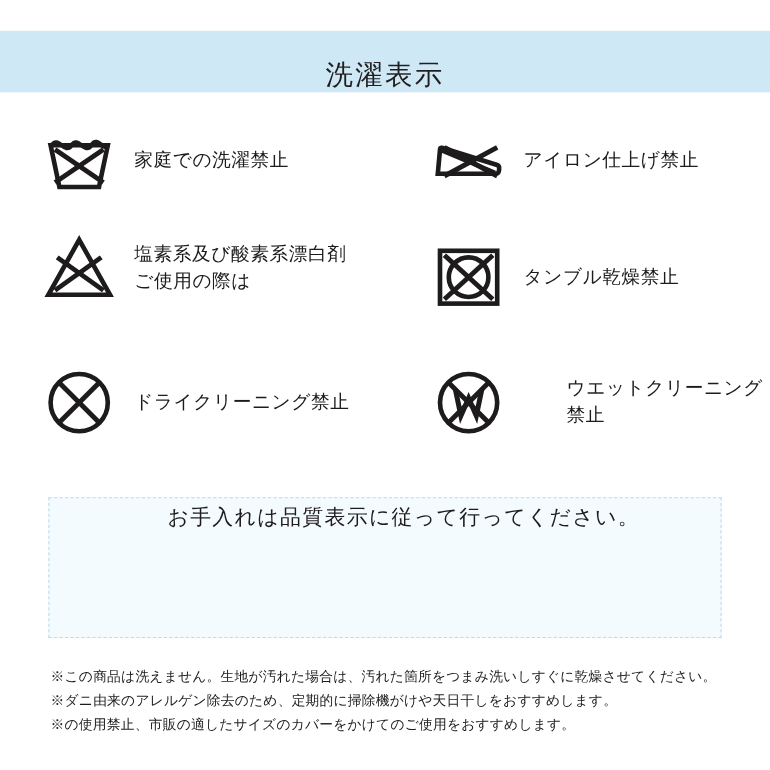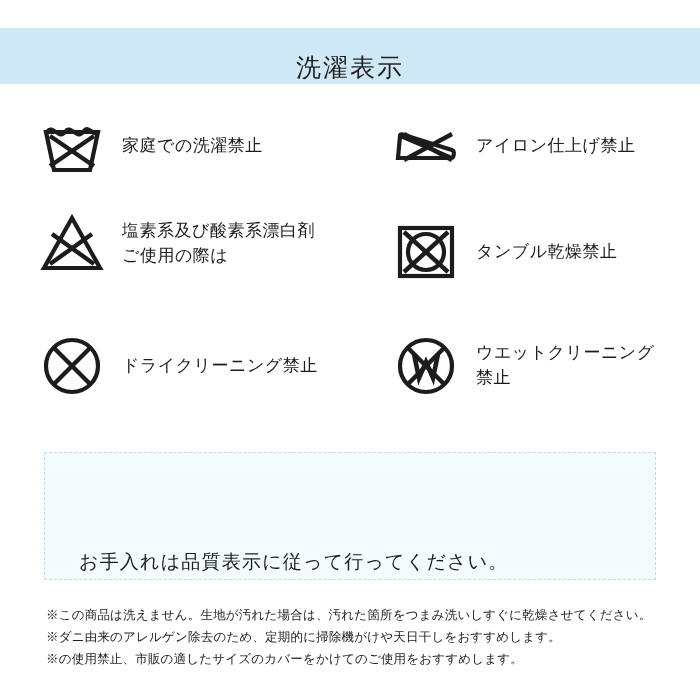--- a/index.html
+++ b/index.html
@@ -64,37 +64,37 @@
     letter-spacing: 0.5px;
     color: #1d1b1c;
     max-width: 230px;
   }
   
   .c11 { left: 36px;  top: 6px; }
   .c12 { left: 390px; top: 6px; }
   .c21 { left: 36px;  top: 104px; justify-content: flex-end; }
   .c22 { left: 390px; top: 112px; }
   .c31 { left: 36px;  top: 226px; }
-  .c32 { left: 390px; top: 226px; }
+  .c32 { left: 390px; top: 226px; gap: 39px; }
 
   .c12 .cap, .c22 .cap, .c32 .cap { max-width: 250px; }
 
   
   .notice {
     position: absolute;
     left: 44px;
     top: 452px;
     width: 612px;
     height: 128px;
     border: 1.5px dashed #bcdcec;
     box-sizing: border-box;
     background: #f4fbfe;
     display: flex;
-    flex-direction: column;
-    justify-content: flex-end;
+    flex-direction: row;
+    justify-content: center;
     padding-left: 34px;
   }
   .notice-line {
     font-size: 19px;
     line-height: 1.85;
     letter-spacing: 1.2px;
     color: #1d1b1c;
   }
   
   .footnotes {

